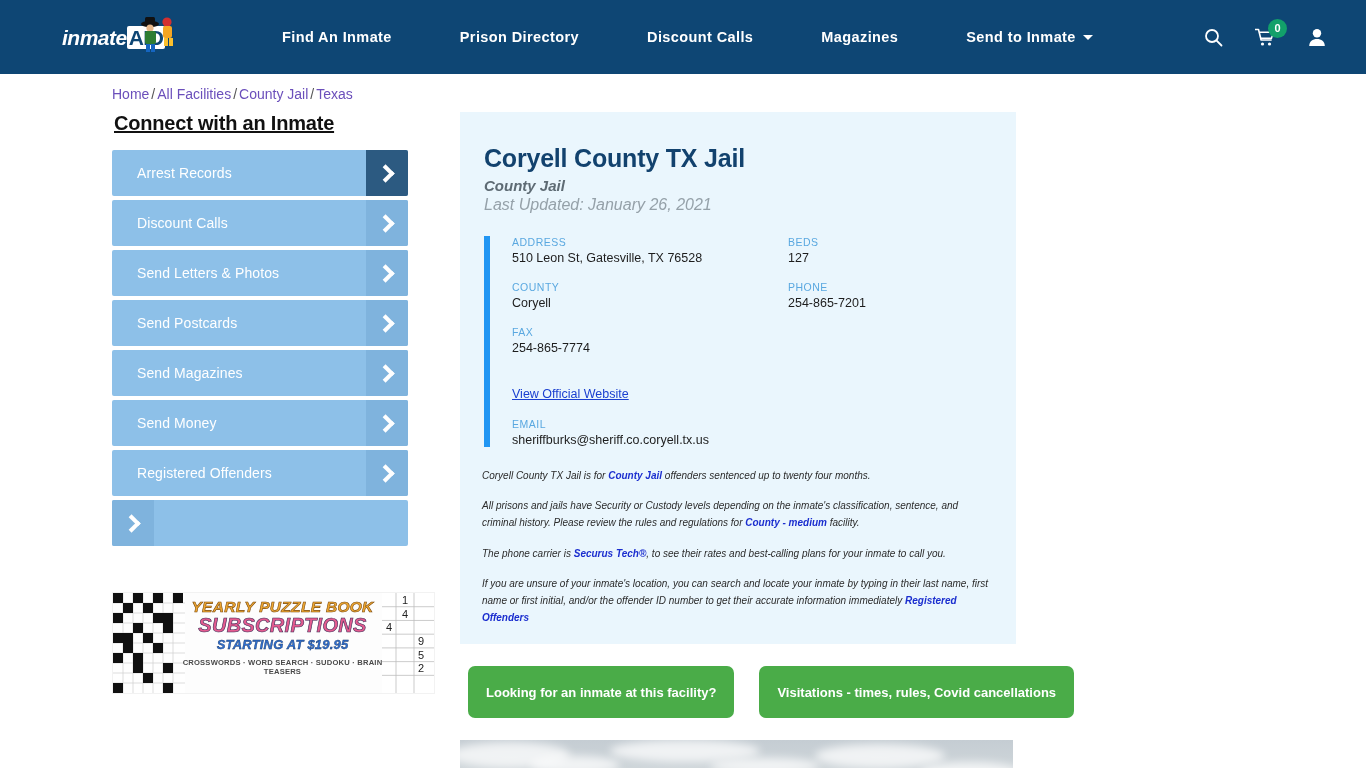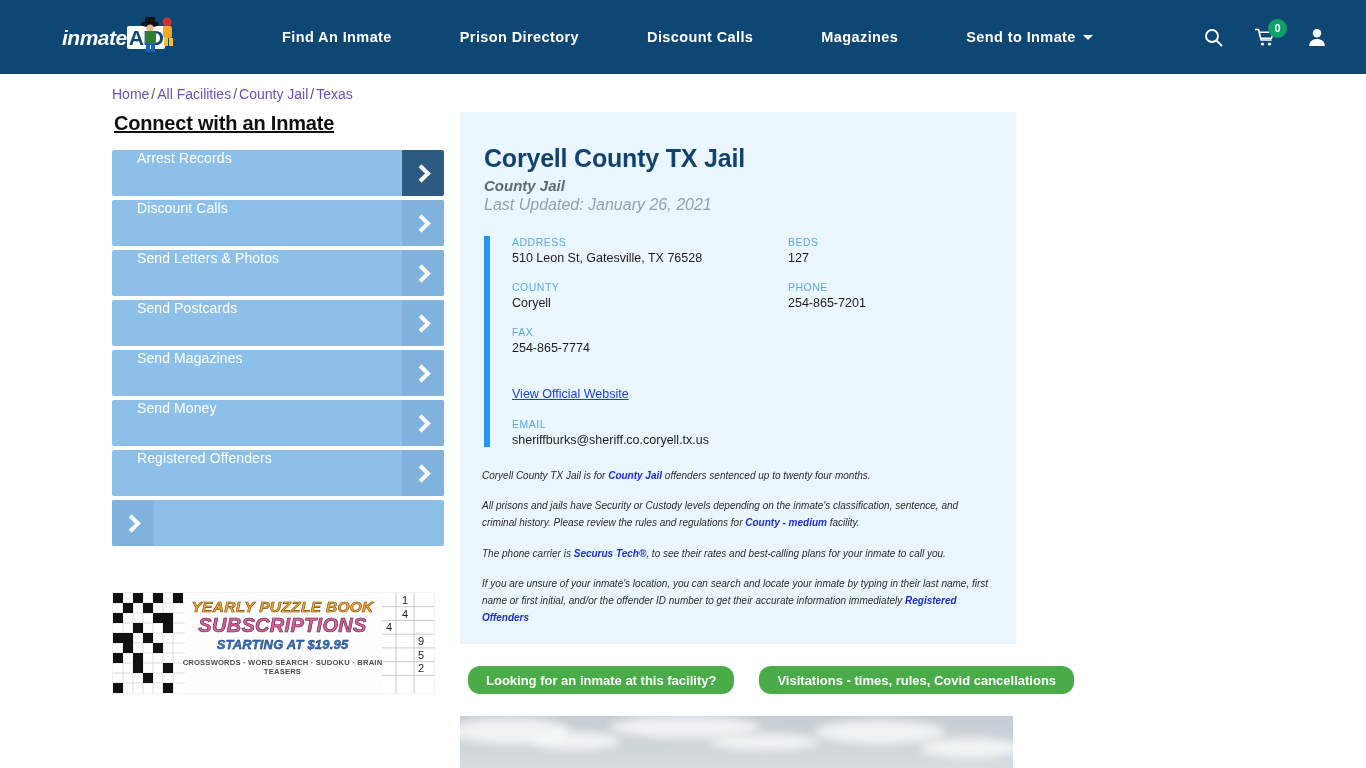--- a/index.html
+++ b/index.html
@@ -125,24 +125,24 @@
   .sidebar-title {
     font-size: 20px;
     font-weight: bold;
     color: #111;
     text-decoration: underline;
     margin: 0 0 15px 2px;
     letter-spacing: -0.2px;
   }
   .side-btn {
     height: 46px;
-    width: 332px;
+    width: 296px;
     background: #8dc0e8;
     display: flex;
-    align-items: flex-start;
+    align-items: center;
     margin-bottom: 4px;
     cursor: pointer;
     position: relative;
     border-radius: 2px;
     overflow: hidden;
   }
   .side-btn .label {
     color: #ffffff;
     font-size: 14px;
     padding-left: 25px;
@@ -290,23 +290,23 @@
     gap: 25px;
     margin-top: 22px;
     padding-left: 8px;
   }
   .cta {
     background: #4aac48;
     color: #ffffff;
     font-size: 13px;
     font-weight: bold;
     border: none;
-    border-radius: 12px;
+    border-radius: 7px;
     padding: 0 18px;
-    height: 28px;
+    height: 52px;
     cursor: pointer;
     font-family: "Liberation Sans", sans-serif;
     white-space: nowrap;
   }
   .photo {
     margin-top: 22px;
     margin-left: 0;
     width: 553px;
     height: 74px;
     overflow: hidden;

